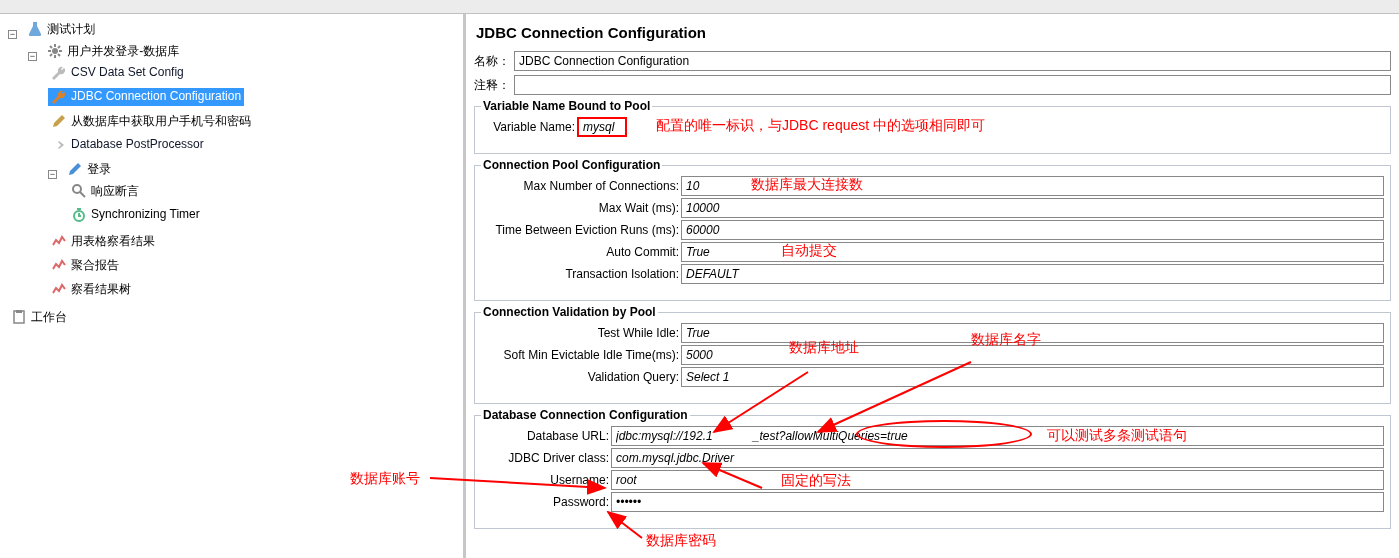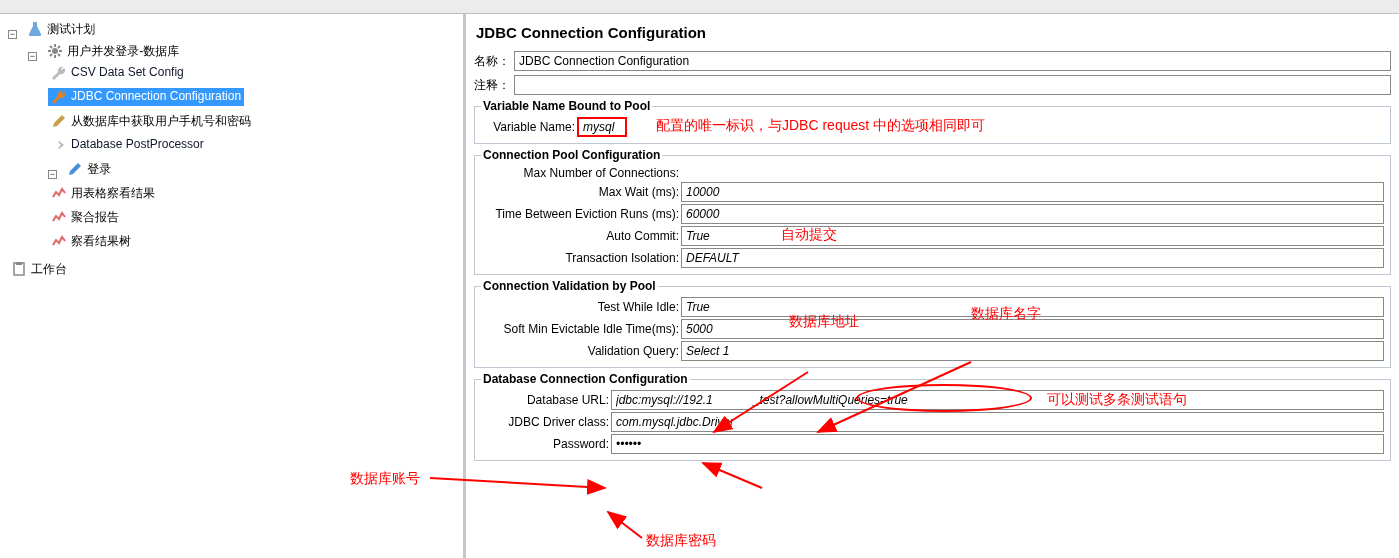--- a/index.html
+++ b/index.html
@@ -14,21 +14,21 @@
   .tree-item.selected { background: #3399ff; color: #fff; }
   .tree-item.gray { color: #0f172a; }
   .tree-toggle { width: 9px; height: 9px; display: inline-block; border: 1px solid #888; background: #fff; text-align: center; line-height: 7px; font-size: 9px; margin-right: 4px; cursor: pointer; color:#333; }
   .ico { width: 16px; height: 16px; display: inline-block; }
   .ico svg { width:16px; height:16px; display:block; }
   .right-panel { flex: 1; background: #fff; position: relative; padding: 6px 8px 4px 8px; }
   .panel-title { font-size: 15px; font-weight: bold; margin: 4px 0 10px 2px; }
   .name-row { display:flex; align-items:center; margin-bottom:4px; }
   .name-row label { width:40px; }
   .name-row input { flex:1; border:1px solid #888; height:20px; padding:1px 4px; }
-  fieldset { border:1px solid #c0c7d0; margin: 4px 0 2px 0; padding: 4px 6px 4px 6px; }
+  fieldset { border:1px solid #c0c7d0; margin: 4px 0 2px 0; padding: 4px 6px 14px 6px; }
   legend { font-weight: bold; color:#000; padding:0 2px; }
   .field-row { display:flex; align-items:center; margin-bottom:2px; }
   .field-row label { width:200px; text-align:right; padding-right:2px; }
   .field-row input { flex:1; border:1px solid #888; height:20px; padding:1px 4px; background:#fff;font-style:italic; }
   .field-row .short-input-wrap { position:relative; flex:1; }
   .red-box { border:2px solid #ff0000 !important; }
   .annotation { position:absolute; color:#ff0000; font-size:14px; pointer-events:none; white-space:nowrap; }
   .arrow { position:absolute; pointer-events:none; }
   .ellipse { position:absolute; border:2px solid #ff0000; border-radius:50%; pointer-events:none; }
   .db-group .field-row label { width:130px; }
@@ -101,20 +101,40 @@
                 <li>
                   <span class="tree-toggle">−</span>
                   <span class="tree-item">
                     <span class="ico">
                         <svg viewBox="0 0 16 16">
                           <path fill="#4a90d9" d="M2 14l1-4 8-8 3 3-8 8-4 1z"></path>
                         </svg>
                       </span>
                     <span>登录</span>
                   </span>
+                  <ul>
+                    <li><span class="tree-item">
+                      <span class="ico">
+                            <svg viewBox="0 0 16 16">
+                              <circle cx="6" cy="6" r="4" fill="none" stroke="#888" stroke-width="2"></circle>
+                              <path stroke="#888" stroke-width="2" d="M9 9l5 5"></path>
+                            </svg>
+                          </span>
+                      <span>响应断言</span>
+                    </span></li>
+                    <li><span class="tree-item">
+                      <span class="ico">
+                            <svg viewBox="0 0 16 16">
+                              <circle cx="8" cy="9" r="5" fill="none" stroke="#5b8" stroke-width="2"></circle>
+                              <path stroke="#5b8" stroke-width="2" d="M8 6v3h2M6 2h4"></path>
+                            </svg>
+                          </span>
+                      <span>Synchronizing Timer</span>
+                    </span></li>
+                  </ul>
                 </li>
                 <li><span class="tree-item">
                   <span class="ico">
                         <svg viewBox="0 0 16 16">
                           <path stroke="#d66" stroke-width="2" fill="none" d="M2 12l3-5 3 3 3-6 3 4"></path>
                         </svg>
                       </span>
                   <span>用表格察看结果</span>
                 </span></li>
                 <li><span class="tree-item">
@@ -170,20 +190,24 @@
         <label style="width:96px;">Variable Name:</label>
         <input id="var-name-input" class="red-box" style="width: 50px; flex: 0 0 auto;" value="mysql">
         <span class="annotation" style="left:175px; top:0px;">配置的唯一标识，与JDBC request 中的选项相同即可</span>
       </div>
     </fieldset>
 
     <fieldset>
       <legend>Connection Pool Configuration</legend>
       <div class="field-row">
         <label>Max Number of Connections:</label>
+        <div class="short-input-wrap">
+          <input style="width: 100%;" value="10">
+          <span class="annotation" style="left:70px; top:0;">数据库最大连接数</span>
+        </div>
       </div>
       <div class="field-row">
         <label>Max Wait (ms):</label>
         <input value="10000" style="">
       </div>
       <div class="field-row">
         <label>Time Between Eviction Runs (ms):</label>
         <input value="60000" style="">
       </div>
       <div class="field-row">
@@ -223,20 +247,25 @@
         <label>Database URL:</label>
         <div class="short-input-wrap" style="position:relative;">
           <input id="dburl-input" style="width: 100%;" value="jdbc:mysql://192.1            _test?allowMultiQueries=true">
           <span class="annotation" style="left:436px; top:1px;">可以测试多条测试语句</span>
           <span class="ellipse" style="left:245px; top:-6px; width:176px; height:28px;"></span>
         </div>
       </div>
       <div class="field-row" style="position:relative;">
         <label>JDBC Driver class:</label>
         <input value="com.mysql.jdbc.Driver" style="">
+      </div>
+      <div class="field-row" style="position:relative;">
+        <label>Username:</label>
+        <input value="root" style="">
+        <span class="annotation" style="left:300px; top:2px;">固定的写法</span>
       </div>
       <div class="field-row">
         <label>Password:</label>
         <input value="••••••" style="">
       </div>
     </fieldset>
 
     <span class="annotation" style="left:180px; top:518px;">数据库密码</span>
 
     <svg class="arrow" style="left:0; top:0; width:100%; height:100%; position:absolute; pointer-events:none;">

